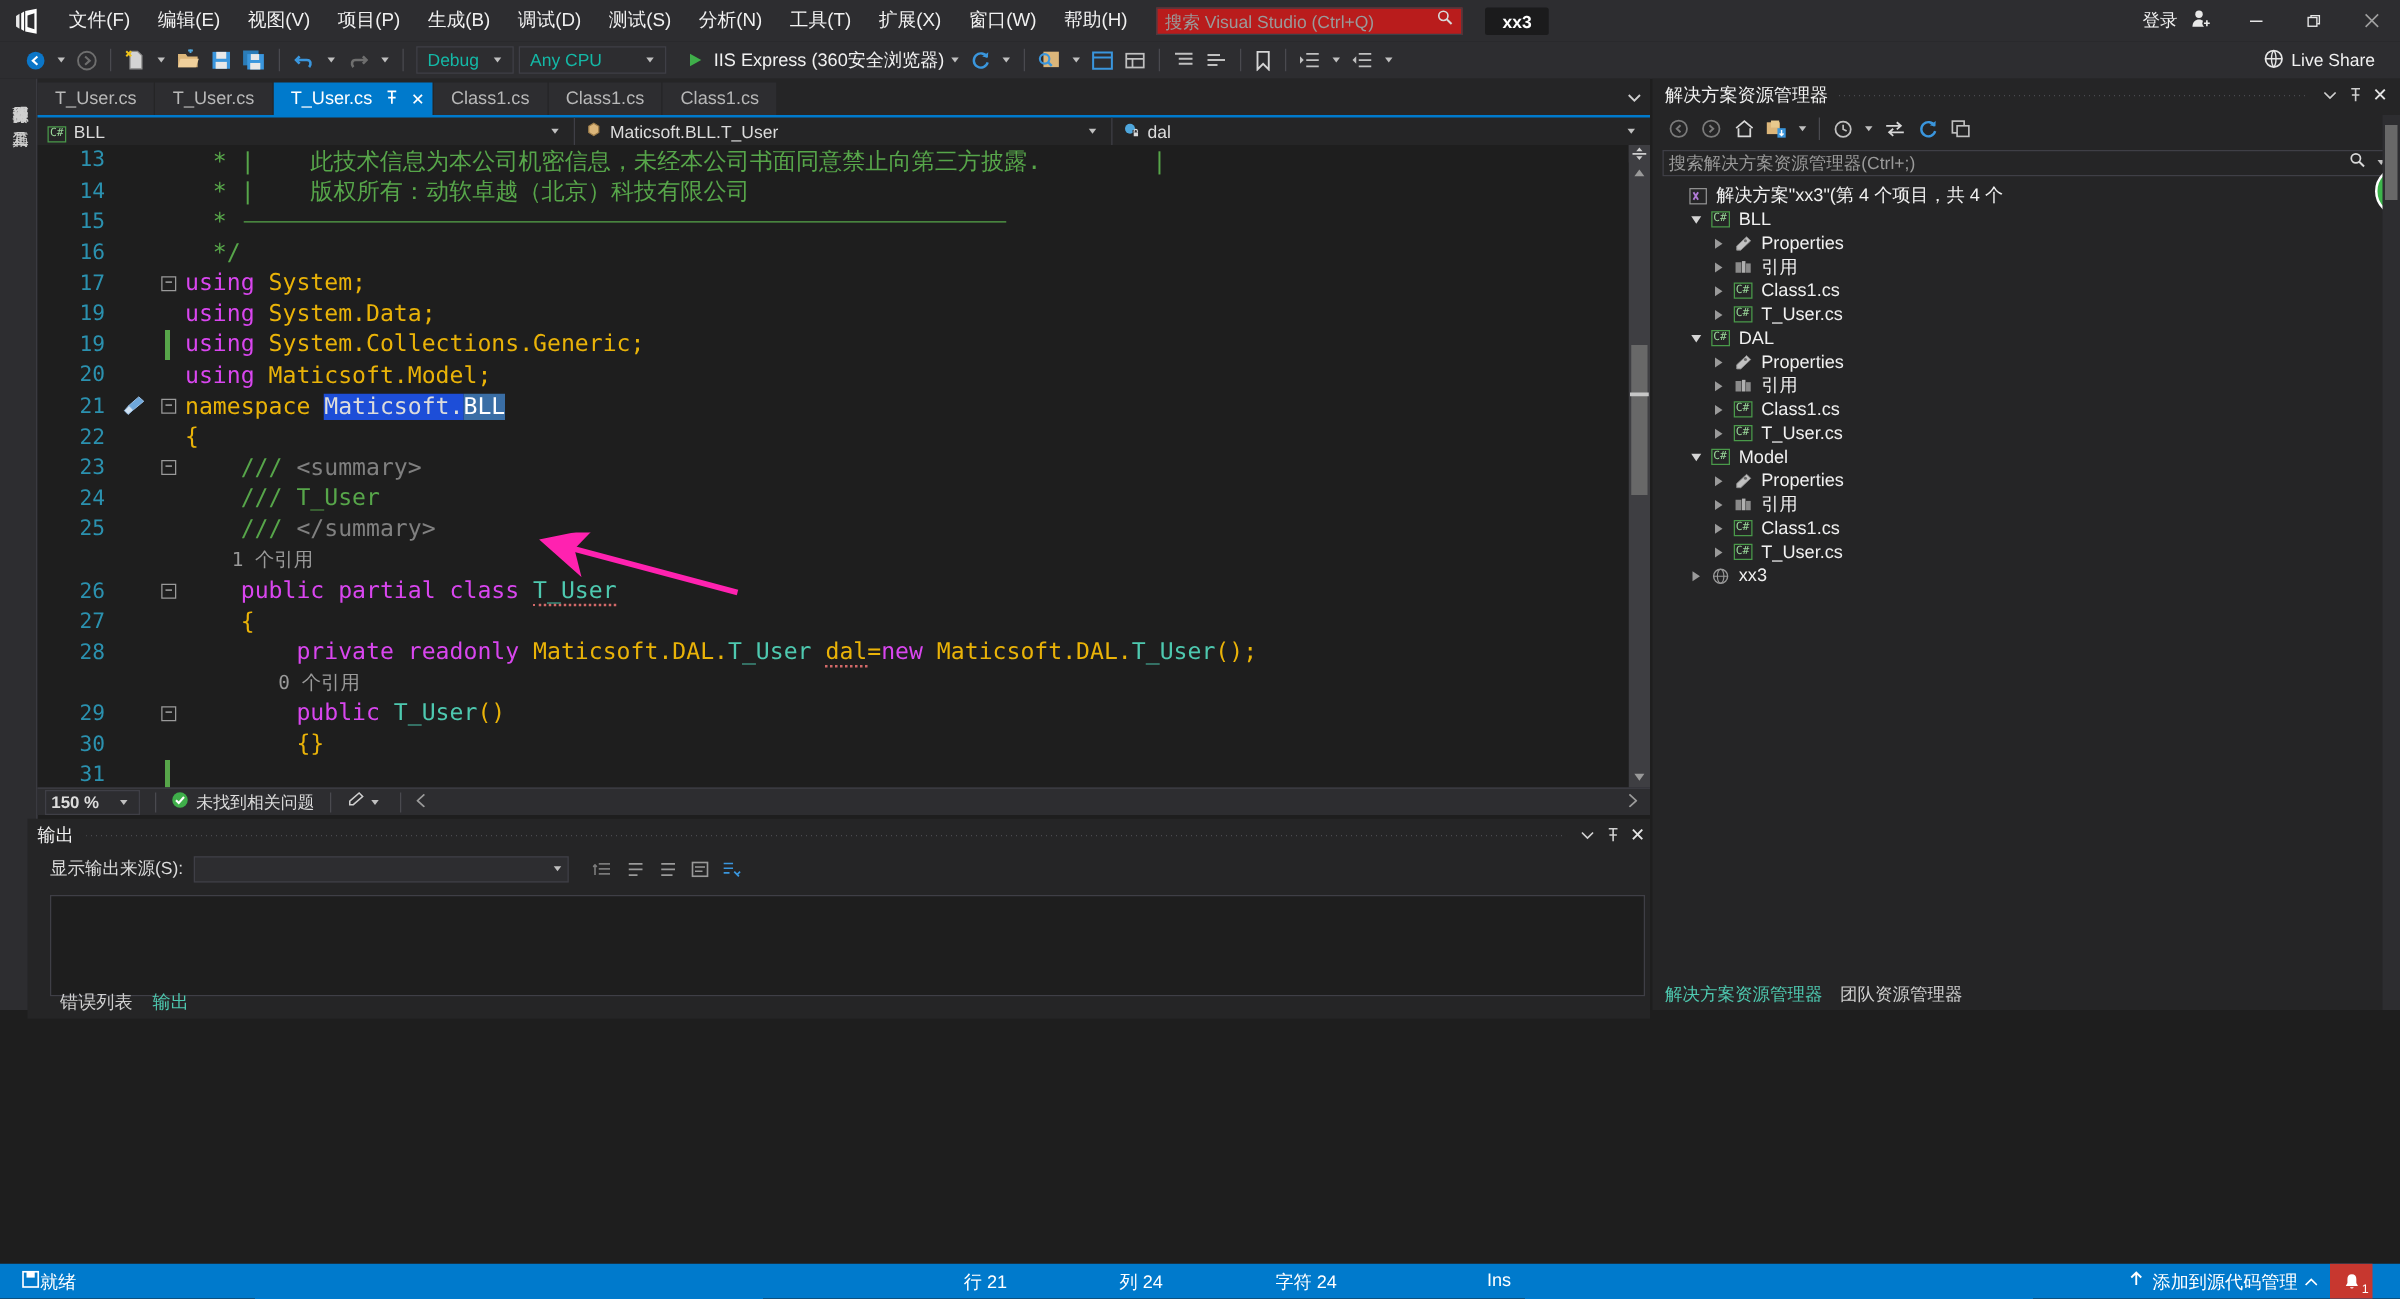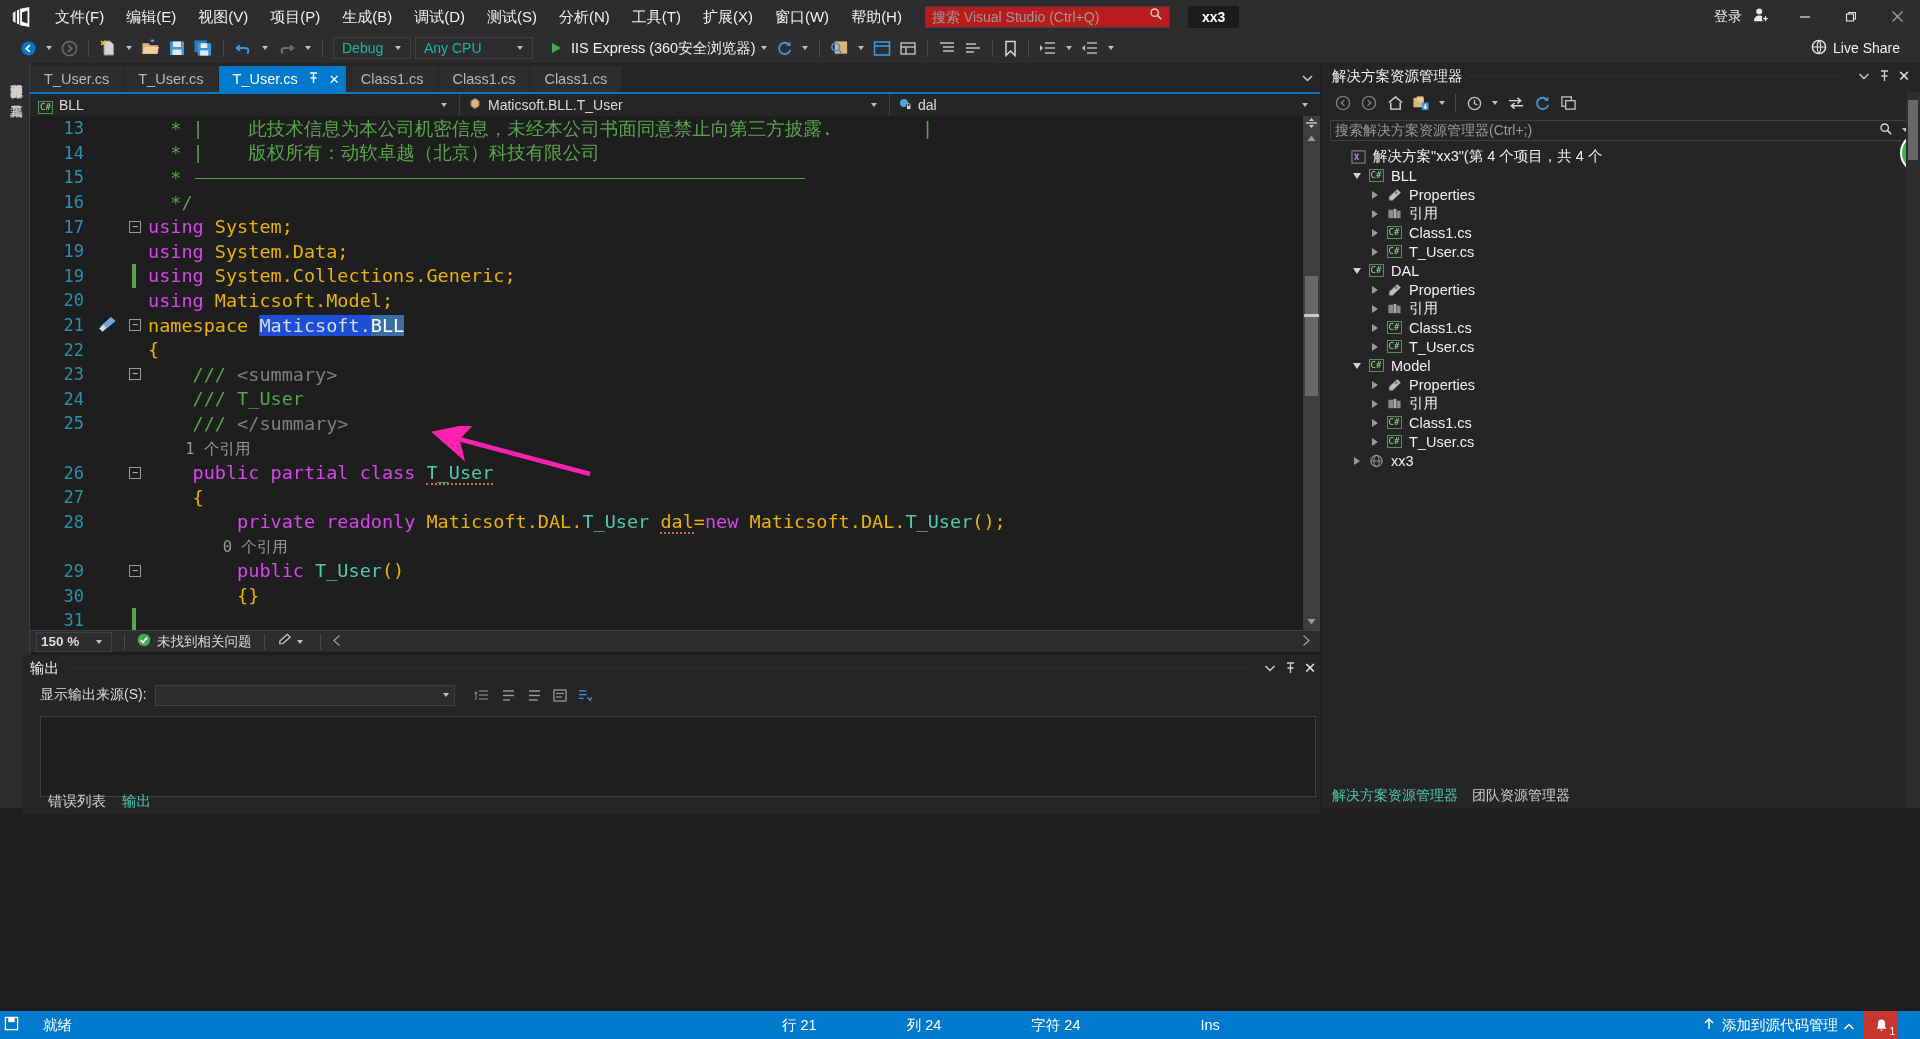--- a/index.html
+++ b/index.html
@@ -205,21 +205,21 @@
     position: absolute; left: 1900px; top: 133px; width: 40px; height: 40px; border-radius: 50%;
     background: #3bb54a; color: #ffffff; font-size: 17px; font-weight: bold;
     display: flex; align-items: center; justify-content: center; border: 2px solid #ffffff;
   }
 
   
   #statusbar {
     position: absolute; left: 0; bottom: 0; width: 1920px; height: 28px;
     background: #007acc; display: flex; align-items: center; color: #ffffff; font-size: 14.5px;
   }
-  #sb-ready { display: flex; align-items: center; gap: 24px; padding-left: 4px; }
+  #sb-ready { display: flex; align-items: center; gap: 0; padding-left: 17px; }
   .sb-cell { padding: 0 10px; }
   #sb-right { margin-left: auto; display: flex; align-items: center; }
   #sb-bell { background: #c7372f; width: 34px; height: 28px; display: flex;
              align-items: center; justify-content: center; position: relative; }
   #sb-bellcount { position: absolute; right: 3px; bottom: 2px; font-size: 10px; }
 </style>
 </head>
 <body>
 
 <div id="titlebar">

